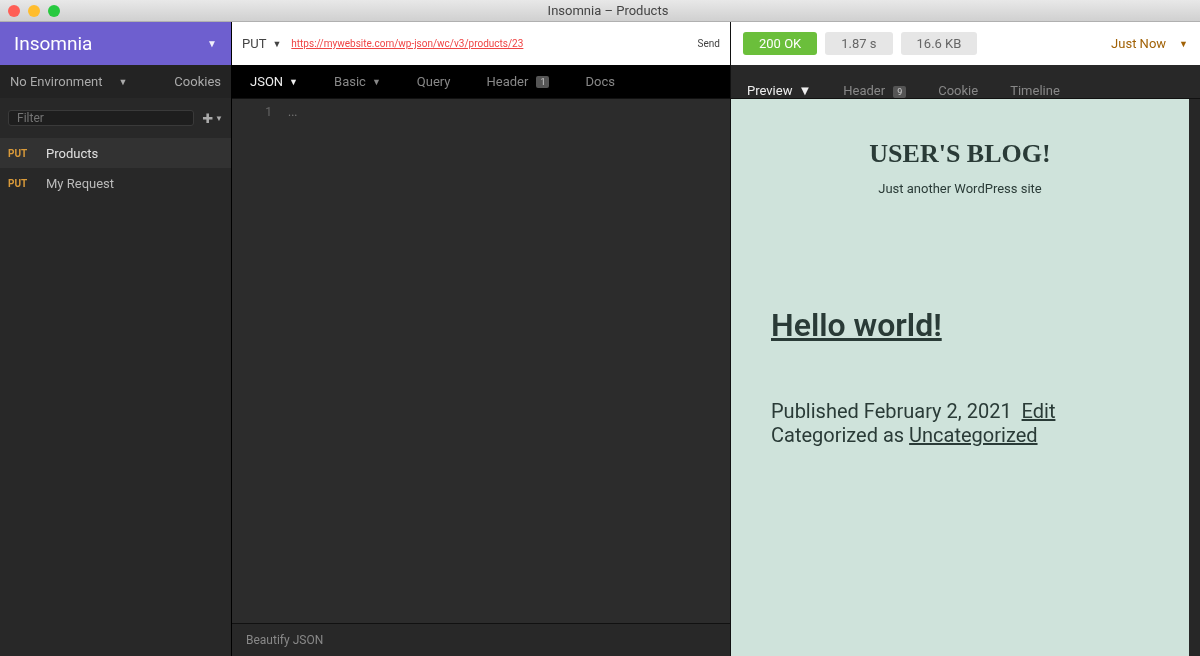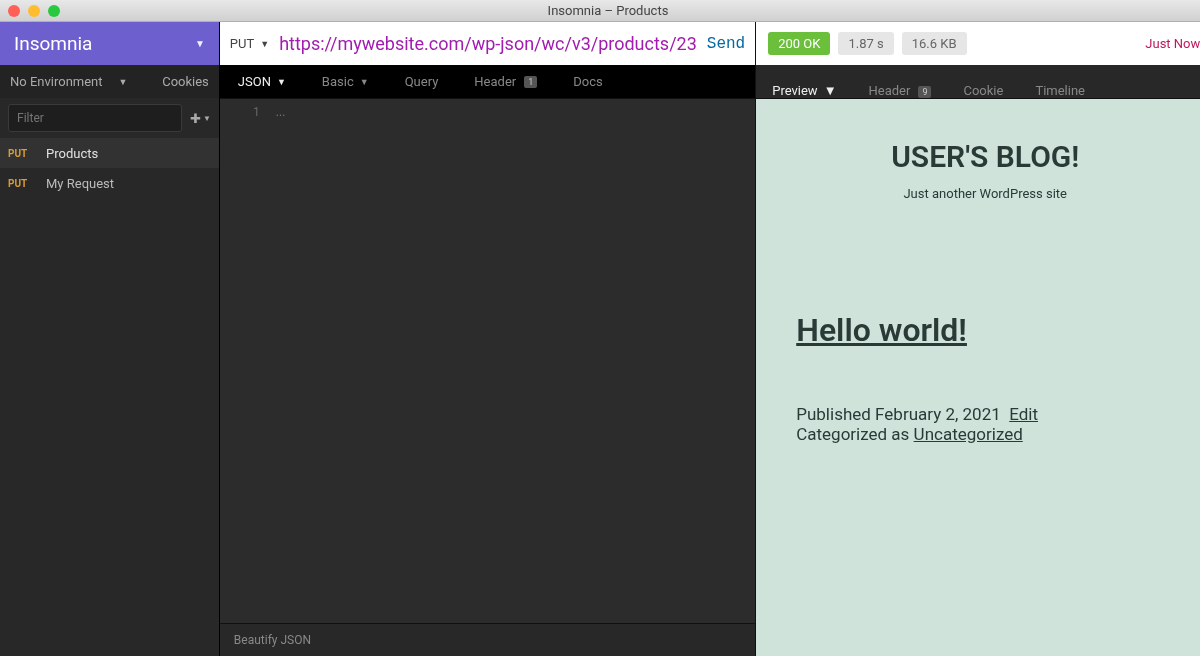--- a/index.html
+++ b/index.html
@@ -9,56 +9,56 @@
 .dot { width:12px; height:12px; border-radius:50%; }
 .dot.red{background:#ff5f56;} .dot.yellow{background:#ffbd2e;} .dot.green{background:#27c93f;}
 .title { position:absolute; left:16px; right:0; text-align:center; font-size:13px; color:#444; pointer-events:none;}
 .app { display:flex; height:634px; }
 .sidebar { width:232px; background:#282828; display:flex; flex-direction:column; border-right:1px solid #000;}
 .brand { height:43px; background:#6e5fcf; color:#fff; display:flex; align-items:center; justify-content:space-between; padding:0 14px; font-size:19px; font-weight:400;}
 .brand .caret { font-size:10px; color:#fff; opacity:.9;}
 .envbar { height:33px; display:flex; align-items:center; padding:0 10px; color:#aaa; font-size:13px; justify-content:space-between; background:#232323;}
 .envbar .env{display:flex;align-items:center;gap:16px;}
 .filterbar{height:40px;display:flex;align-items:center;padding:0 8px;gap:8px;}
-.filterbar input{flex:1;background:#1e1e1e;border:1px solid #3a3a3a;border-radius:3px;height:28px;color:#888;padding:0 8px;font-size:12px;}
+.filterbar input{flex:1;background:#1e1e1e;border:1px solid #3a3a3a;border-radius:3px;height:16px;color:#888;padding:0 8px;font-size:12px;}
 .plusctrl{color:#aaa;font-size:13px;display:flex;align-items:center;gap:2px;}
 .reqlist{flex:1;}
 .reqitem{height:30px;display:flex;align-items:center;padding:0 8px;gap:12px;font-size:13px;color:#bbb;cursor:pointer;}
 .reqitem.active{background:#323232;color:#e0e0e0;}
 .method{color:#d99a3a;font-size:10px;font-weight:700;width:26px;}
 .main{flex:1;display:flex;}
 .leftpane{flex:1;display:flex;flex-direction:column;border-right:1px solid #111;min-width:0;}
 .urlbar{height:43px;background:#fff;display:flex;align-items:center;padding:0 10px;gap:10px;}
 .methodsel{color:#444;font-size:13px;display:flex;align-items:center;gap:6px;}
-.url{flex:1;color:#a21caf;font-size:18px;white-space:nowrap;overflow:hidden;}
-.send{color:#0369a1;font-size:16px;font-family:Liberation Mono, monospace;}
+.url{flex:1;color:#ef4444;font-size:10px;white-space:nowrap;overflow:hidden;text-decoration:underline;}
+.send{color:#404040;font-size:10px;}
 .reqtabs{height:34px;background:#000000;display:flex;align-items:center;padding:0 0; border-bottom:1px solid #111;}
 .reqtabs .tab{padding:0 18px;display:flex;align-items:center;gap:6px;height:100%;color:#888;font-size:13px;}
 .reqtabs .tab.active{color:#eee;}
 .reqtabs .caret{font-size:9px;}
 .badge{background:#555;color:#ccc;font-size:9px;padding:1px 4px;border-radius:2px;margin-left:2px;}
 .editor{flex:1;background:#2c2c2c;position:relative;color:#666;font-family:Menlo,monospace;font-size:12px;padding:6px 0;}
 .gutter{position:absolute;left:0;top:6px;width:48px;text-align:right;padding-right:8px;color:#666;}
 .line{position:absolute;left:56px;top:6px;color:#777;}
 .footer{height:26px;background:#282828;color:#888;font-size:12px;display:flex;align-items:center;padding:16px 14px;border-top:1px solid #111;}
 .rightpane{width:469px;display:flex;flex-direction:column;}
 .statusbar{height:43px;background:#fff;display:flex;align-items:center;padding:0 12px;justify-content:space-between;}
 .pills{display:flex;gap:8px;}
-.pill{padding:4px 10px;border-radius:3px;font-size:13px;background:#e6e6e6;color:#666;}
+.pill{padding:4px 16px;border-radius:3px;font-size:13px;background:#e6e6e6;color:#666;}
 .pill.ok{background:#6bbf3b;color:#fff;}
-.timeago{color:#be185d;font-size:13px;display:flex;align-items:center;gap:4px;}
+.timeago{color:#a16207;font-size:13px;display:flex;align-items:center;gap:13px;}
 .resptabs{height:34px;background:#282828;display:flex;align-items:center;border-bottom:1px solid #111;}
 .resptabs .tab{padding:0 16px;display:flex;align-items:flex-end;gap:6px;height:100%;color:#888;font-size:13px;}
 .resptabs .tab.active{color:#eee;}
 .preview{flex:1;background:#cfe3db;overflow:auto;color:#2a3b37;padding:30px 40px;font-family:Georgia,serif;}
-.preview .blogtitle{text-align:center;font-size:30px;font-weight:600;margin-top:10px;}
+.preview .blogtitle{text-align:center;font-size:26px;font-weight:600;margin-top:10px;font-family:Liberation Serif, serif;}
 .preview .tagline{text-align:center;font-size:13px;margin-top:12px;}
 .preview h2{font-size:32px;font-weight:600;margin-top:110px;text-decoration:underline;color:#2a3b37;}
 .preview .body{font-size:18px;margin-top:40px;line-height:1.6;}
-.preview .meta{font-size:17px;margin-top:55px;}
+.preview .meta{font-size:20px;margin-top:55px;}
 .preview a{color:#2a3b37;text-decoration:underline;}
 .scrollbar{width:11px;background:rgba(0,0,0,.06);}
 </style>
 </head>
 <body>
 
 <div class="titlebar">
   <div class="traffic">
     <div class="dot red"></div>
     <div class="dot yellow"></div>

